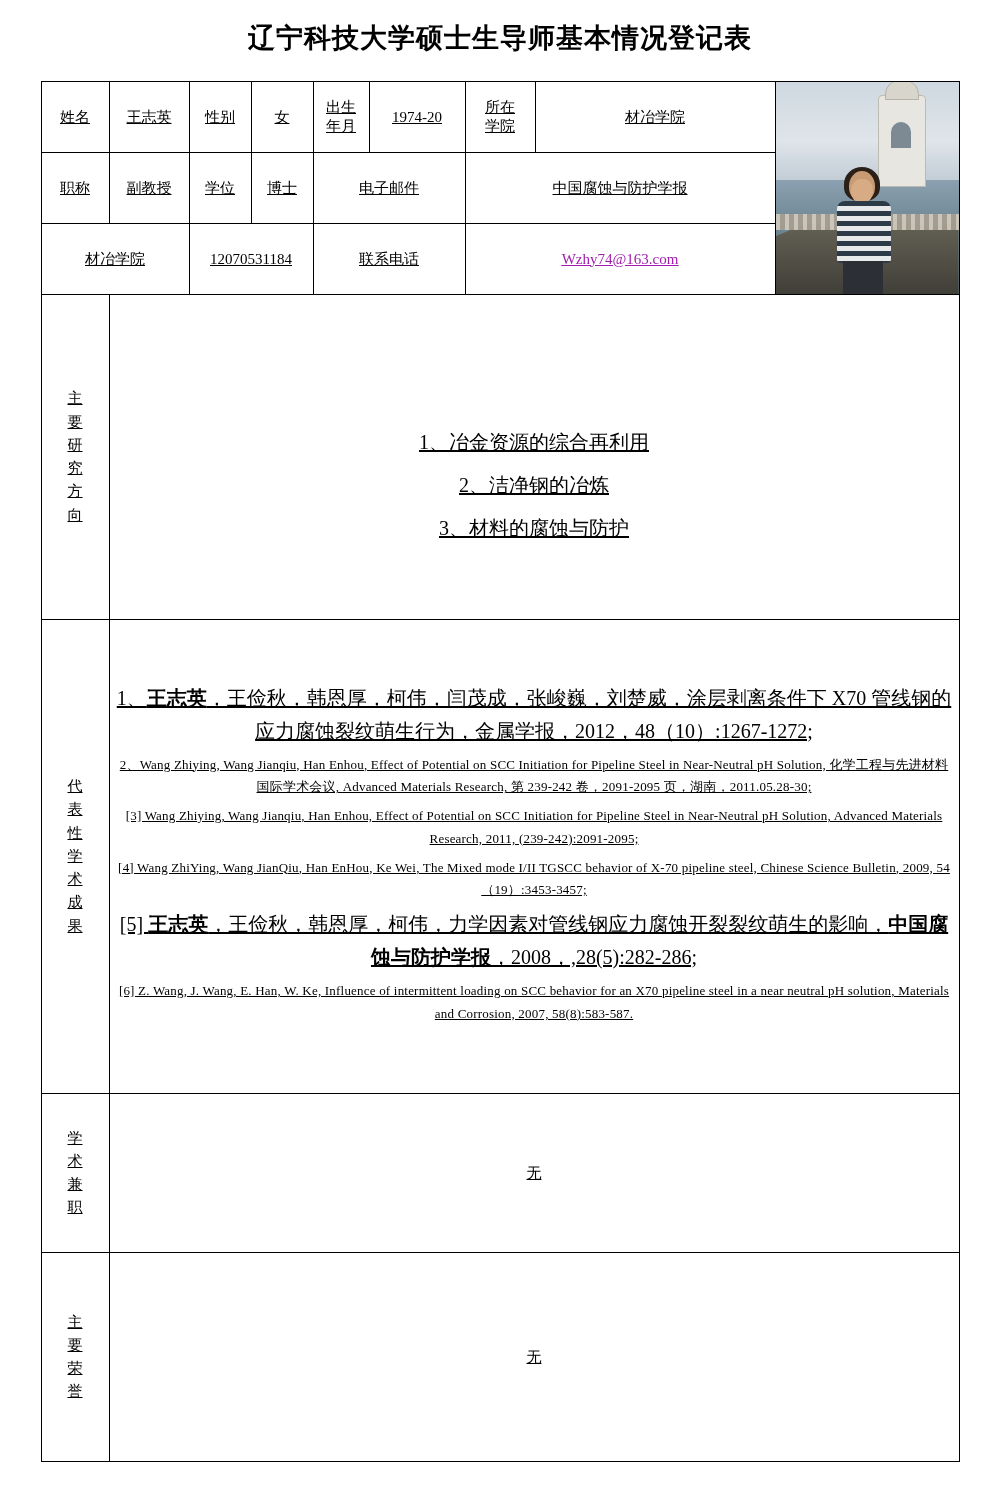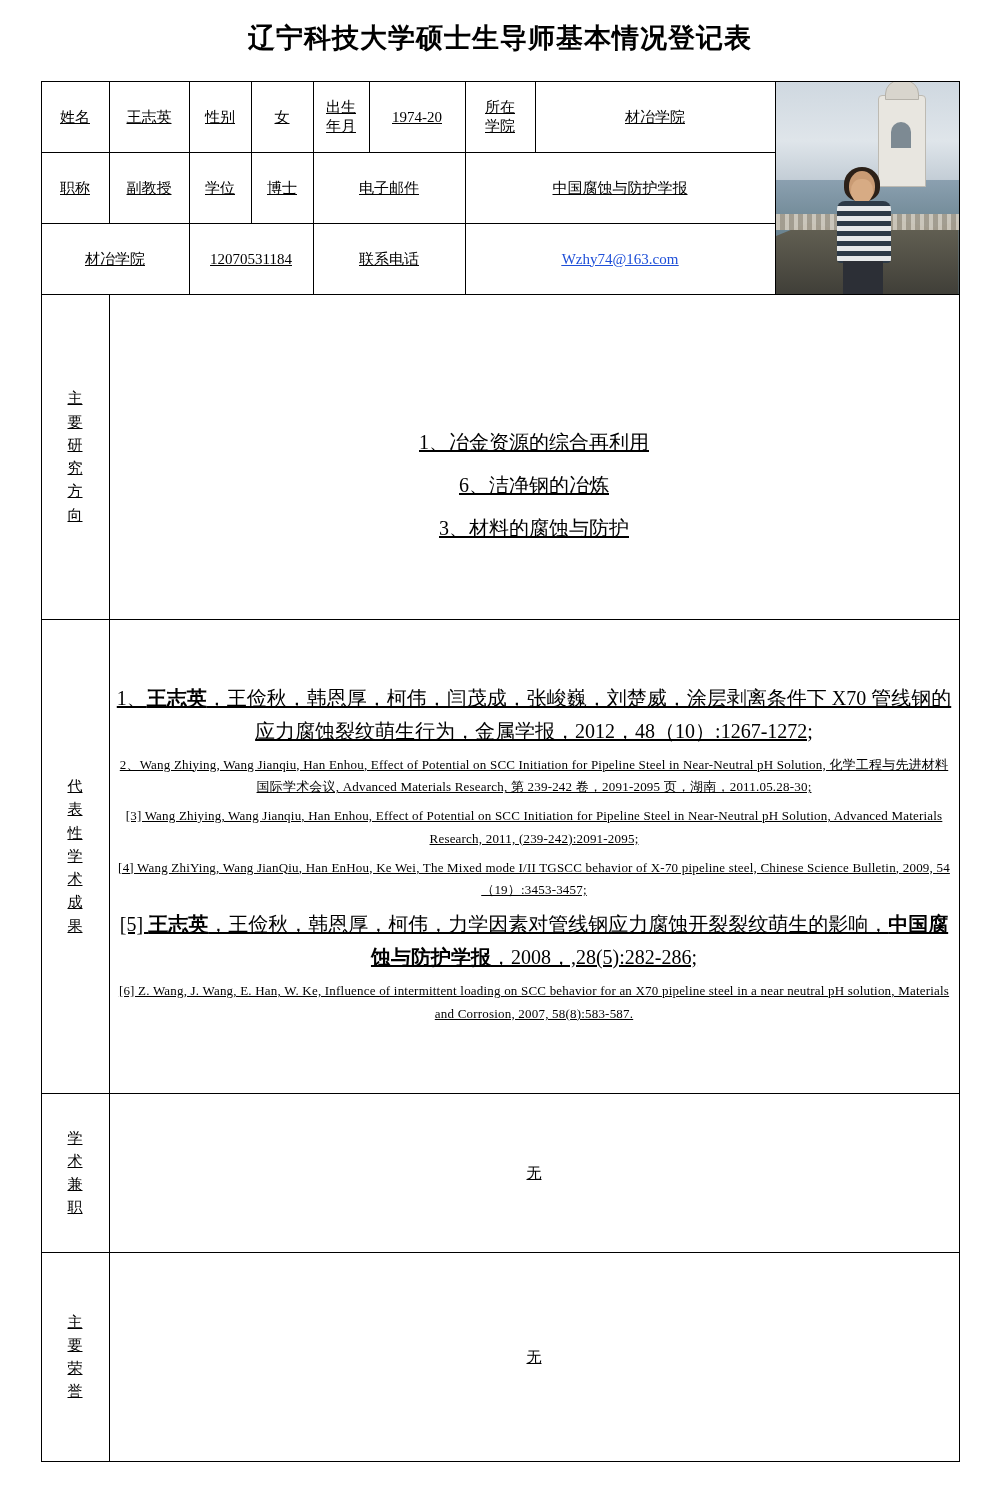--- a/index.html
+++ b/index.html
@@ -160,21 +160,21 @@
     background: repeating-linear-gradient(180deg,#2d3a47 0 5px, #e7e9ea 5px 10px);
     border-radius: 8px 8px 4px 4px;
   }
   .photo .person .legs {
     position: absolute;
     left: 16px; top: 90px;
     width: 40px; bottom: 0;
     background: #2c2f36;
   }
   .link {
-    color: #1d4ed8;
+    color: #a21caf;
     text-decoration: underline;
   }
   .content p {
     margin: 0 0 6px 0;
   }
   .content .cn {
     font-family: "Liberation Serif", serif;
     font-size: 20px;
   }
   .content .en {
@@ -266,21 +266,21 @@
         <span>主</span>
         <span>要</span>
         <span>研</span>
         <span>究</span>
         <span>方</span>
         <span>向</span>
       </td>
       <td class="content" colspan="8" style="height:250px;">
         <div class="research-list">
           <p class="cn">1、冶金资源的综合再利用</p>
-          <p class="cn">6、洁净钢的冶炼</p>
+          <p class="cn">2、洁净钢的冶炼</p>
           <p class="cn">3、材料的腐蚀与防护</p>
         </div>
       </td>
     </tr>
 
     <tr>
       <td class="vlabel">
         <span>代</span>
         <span>表</span>
         <span>性</span>

